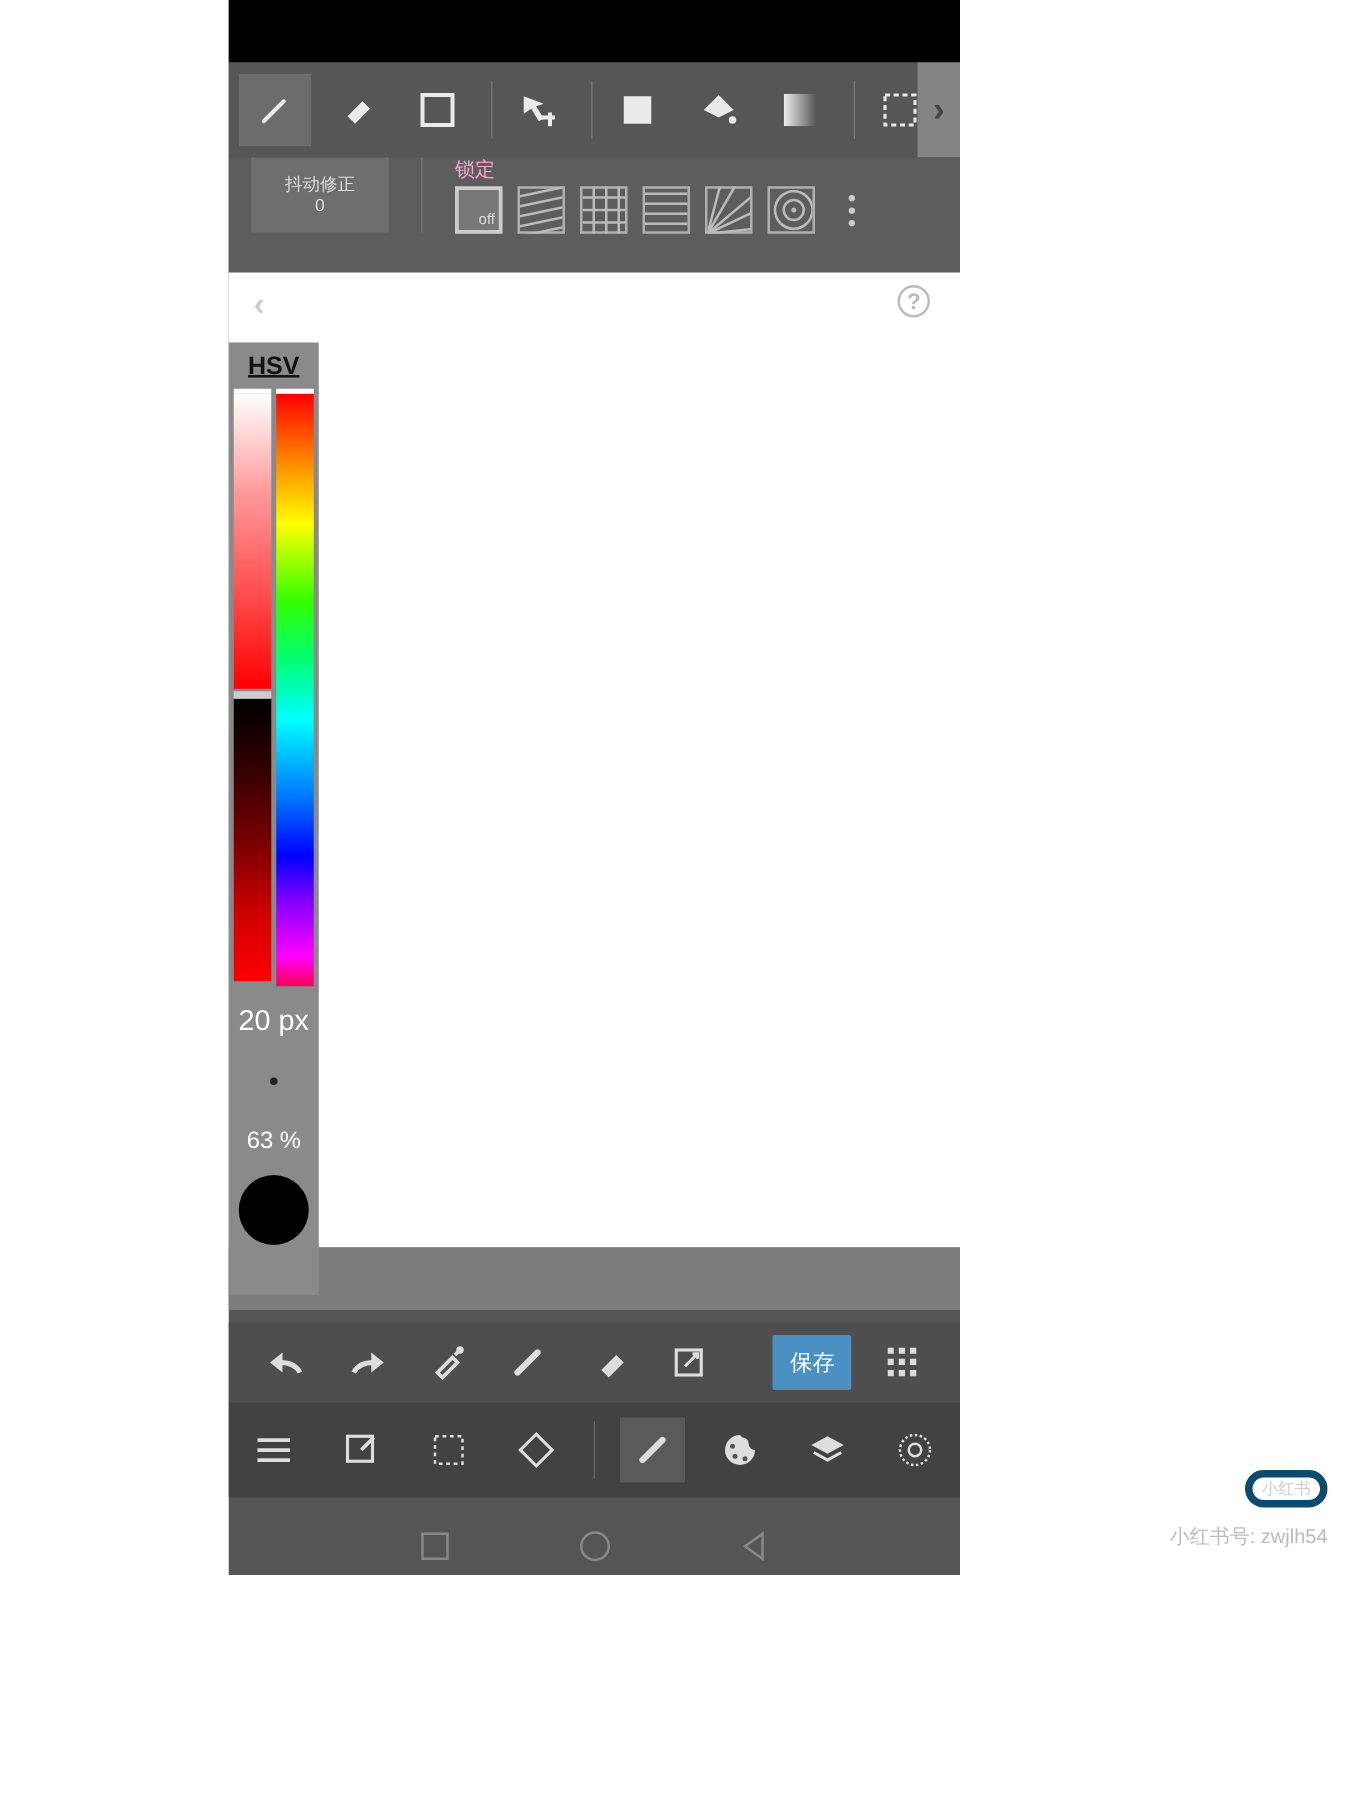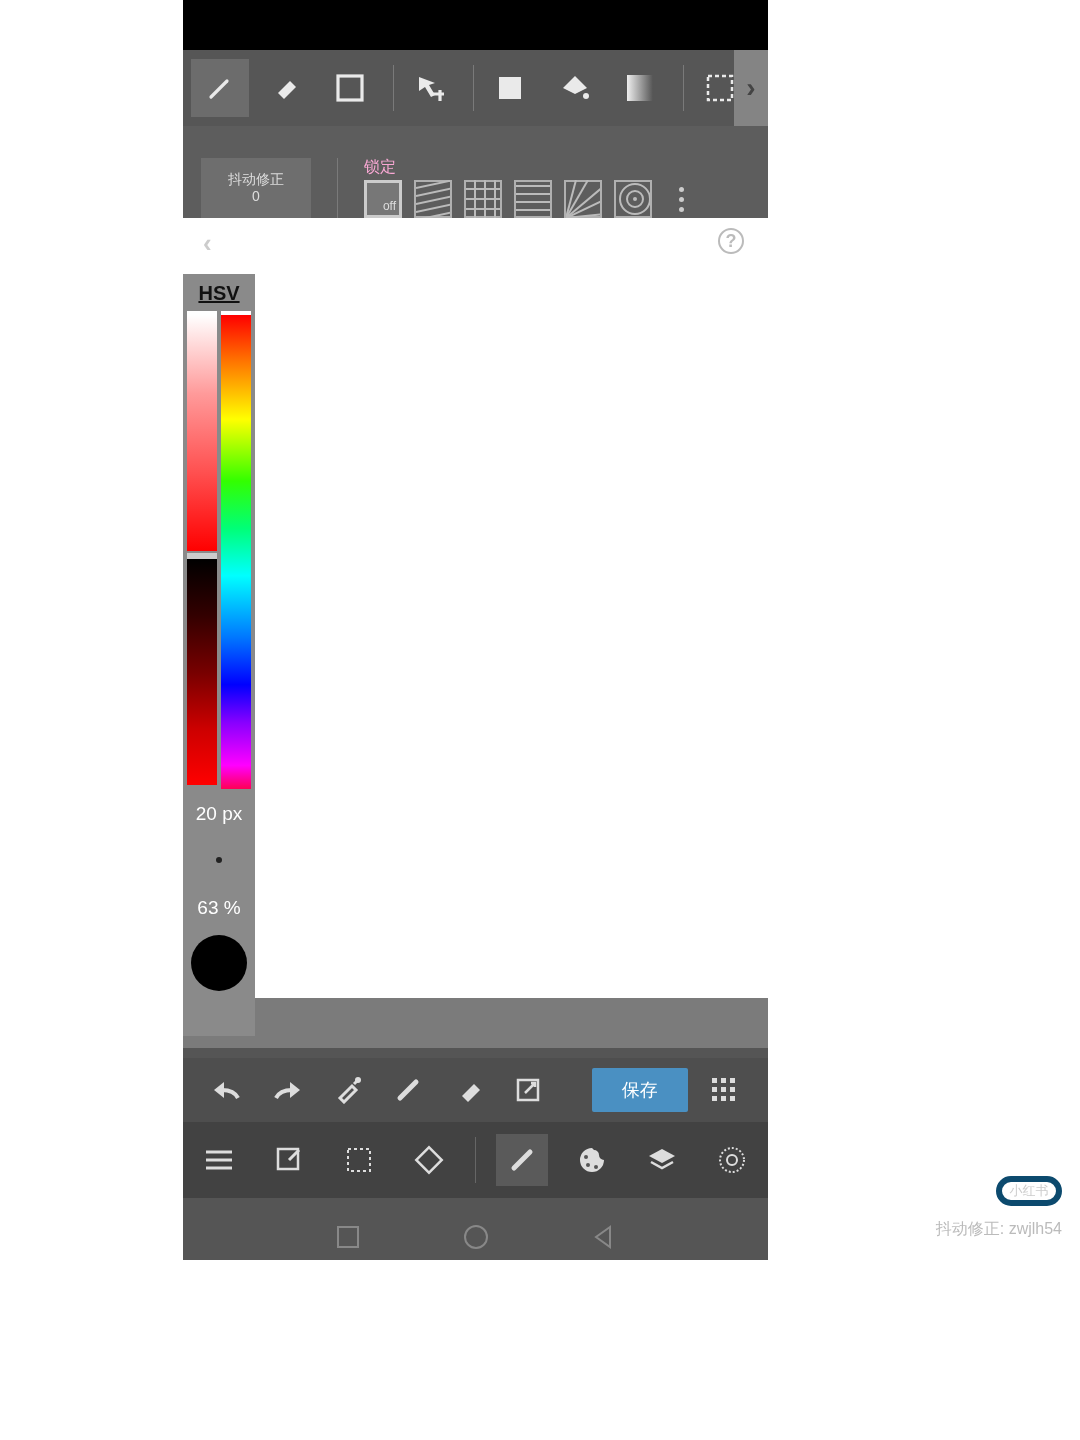--- a/index.html
+++ b/index.html
@@ -7,21 +7,21 @@
   .frame { position:absolute; left:183px; top:0; width:585px; height:1260px; background:#555; }
   .statusbar { position:absolute; left:0; top:0; width:585px; height:50px; background:#000; }
   
   .topbar { position:absolute; left:0; top:50px; width:585px; height:76px; background:#565656; display:flex; align-items:center; padding:0 8px; }
   .tbtn { width:58px; height:58px; display:flex; align-items:center; justify-content:center; margin-right:7px; position:relative; }
   .tbtn.sel { background:#6c6c6c; }
   .sep { width:1px; height:46px; background:#7a7a7a; margin:0 7px; }
   .ico { fill:none; stroke:#eaeaea; stroke-width:3.2; }
   .scroll-more { position:absolute; right:0; top:50px; width:34px; height:76px; background:#848484; display:flex; align-items:center; justify-content:center; }
   
-  .optbar { position:absolute; left:0; top:126px; width:585px; height:92px; background:#5d5d5d; display:flex; align-items:flex-end; padding-left:18px;gap:12px; }
+  .optbar { position:absolute; left:0; top:126px; width:585px; height:92px; background:#5d5d5d; display:flex; align-items:flex-start; padding-left:18px;gap:12px; }
   .jitter { width:110px; height:60px; background:#6e6e6e; display:flex; flex-direction:column; align-items:center; justify-content:center; color:#ddd; font-size:14px; line-height:1.2; }
   .optsep { width:1px; height:60px; background:#7a7a7a; margin:0 14px; }
   .optcol { display:flex; flex-direction:column; }
   .optlabel { color:#f9a8d4; font-size:16px; margin-bottom:2px; }
   .optrow { display:flex; align-items:center; gap:12px; }
   .optbtn { width:38px; height:38px; border:2px solid #b0b0b0; display:flex; align-items:center; justify-content:center; position:relative; }
   .optbtn.sel { background:#777; border:3px solid #ccc;text-decoration:underline; }
   .dots { width:26px; display:flex; flex-direction:column; align-items:center; gap:5px; margin-left:4px; }
   .dots span { width:5px; height:5px; border-radius:50%; background:#ccc; }
   
@@ -30,28 +30,28 @@
   .back-chev { position:absolute; left:20px; top:228px; color:#ccc; font-size:26px; font-weight:bold; }
   .help { position:absolute; right:24px; top:228px; width:26px; height:26px; border:2.5px solid #bbb; border-radius:50%; display:flex; align-items:center; justify-content:center; color:#bbb; font-size:18px; font-weight:bold; }
   
   .colorpanel { position:absolute; left:0; top:274px; width:72px; height:762px; background:#8a8a8a; display:flex; flex-direction:column; align-items:center; }
   .hsv { color:#111; font-weight:bold; font-size:20px; text-decoration:underline; margin-top:8px; margin-bottom:6px; }
   .sliders { display:flex; gap:4px; }
   .slider { width:30px; position:relative; }
   .slA1 { height:240px; background:linear-gradient(to bottom,#fff,#ff9a9a,#ff5050,#ff0000); border-top:4px solid #fff; }
   .slA2 { height:232px; background:linear-gradient(to bottom,#000,#330000,#770000,#cc0000,#ff0000); border-top:6px solid #ccc; margin-top:2px; }
   .slB { height:478px; background:linear-gradient(to bottom,#ff0000 0%,#ff7700 10%,#ffff00 22%,#33ff00 35%,#00ff77 45%,#00ffff 55%,#0077ff 68%,#0000ff 78%,#8800ff 86%,#ff00ff 95%,#ff0055 100%); border-top:4px solid #fff; }
-  .px { color:#fff; font-size:19px; margin-top:14px; }
+  .px { color:#fff; font-size:23px; margin-top:14px; }
   .dot { width:6px; height:6px; background:#222; border-radius:50%; margin-top:32px; }
   .pct { color:#fff; font-size:19px; margin-top:34px; }
   .swatch { width:56px; height:56px; background:#000; border-radius:50%; margin-top:16px; }
   
   .actbar { position:absolute; left:0; top:1058px; width:585px; height:64px; background:#4e4e4e; display:flex; align-items:center; justify-content:space-around; padding:0 14px; }
   .abtn { width:48px; height:48px; display:flex; align-items:center; justify-content:center; }
-  .save { width:96px; height:44px; background:#4a90c2; color:#fff; font-size:18px; display:flex; align-items:center; justify-content:center; border-radius:2px;margin-left:27px; }
+  .save { width:63px; height:44px; background:#4a90c2; color:#fff; font-size:18px; display:flex; align-items:center; justify-content:center; border-radius:2px;margin-left:27px; }
   
   .navbar { position:absolute; left:0; top:1122px; width:585px; height:76px; background:#424242; display:flex; align-items:center; padding:0 10px; gap:18px; }
   .nbtn { width:52px; height:52px; display:flex; align-items:center; justify-content:center; }
   .nbtn.sel { background:#5a5a5a; }
   .nsep { width:1px; height:46px; background:#666; margin:0 2px; }
   
   .sysnav { position:absolute; left:183px; top:1210px; width:585px; height:54px; display:flex; align-items:center; justify-content:center; gap:100px; }
   .sysbtn { width:28px; height:28px; }
   
   .wm { position:absolute; right:18px; bottom:200px; color:#bbb; font-size:16px; }
@@ -332,13 +332,13 @@
       <circle cx="14" cy="14" r="11" fill="none" stroke="#888" stroke-width="2"></circle>
     </svg>
   <svg class="sysbtn" viewBox="0 0 28 28">
       <path d="M20 4 L6 14 L20 24 Z" fill="none" stroke="#888" stroke-width="2"></path>
     </svg>
 </div>
 
 <div class="wmpill">
     <span>小红书</span>
   </div>
-<div class="wm">抖动修正: zwjlh54</div>
+<div class="wm">小红书号: zwjlh54</div>
 
 </body></html>

